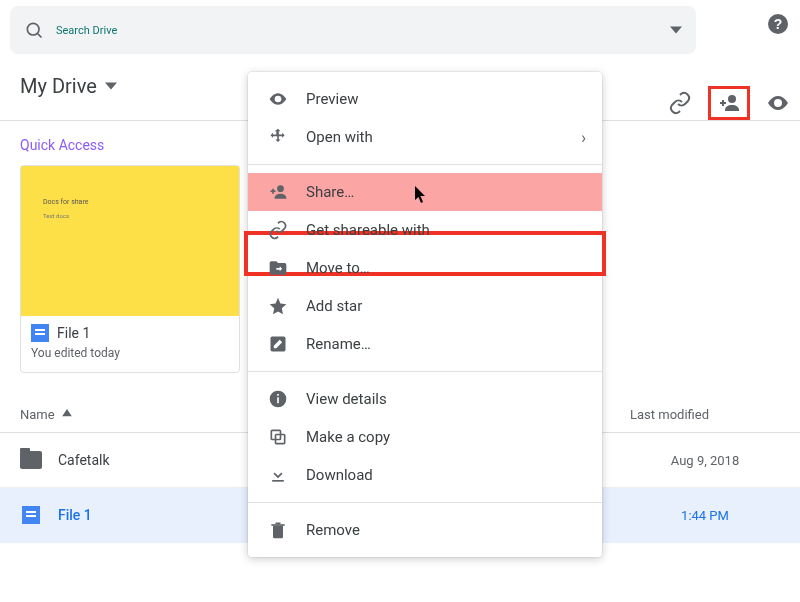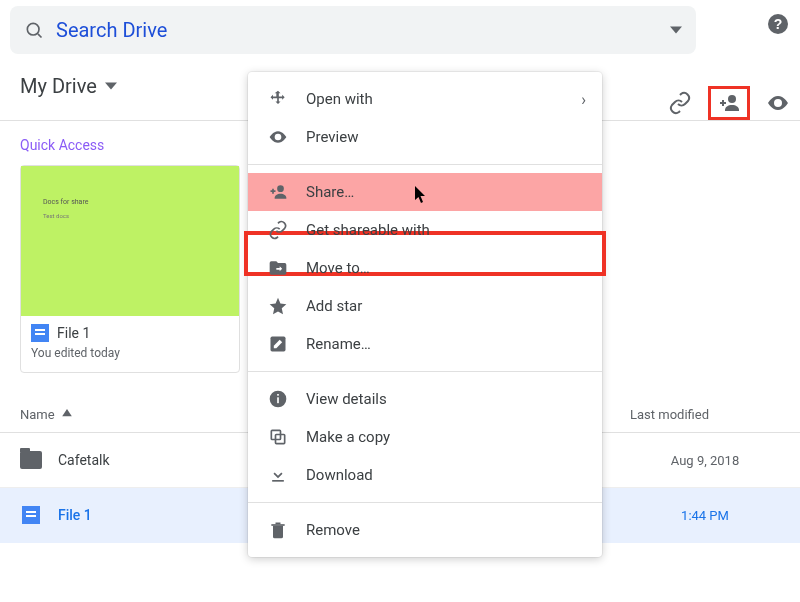--- a/index.html
+++ b/index.html
@@ -22,22 +22,22 @@
     background: #f1f3f4;
     border-radius: 8px;
     display: flex;
     align-items: center;
     padding: 0 14px;
     width: 686px;
   }
   .search-bar .sicon { color: #5f6368; }
   .search-bar .placeholder {
     margin-left: 12px;
-    color: #1d4ed8;
-    font-size: 20px;
+    color: #0f766e;
+    font-size: 11px;
     flex: 1;
   }
   .search-bar .drop { color: #5f6368; }
 
   .top-icons {
     position: absolute;
     right: 10px;
     top: 12px;
     display: flex;
     align-items: center;
@@ -91,21 +91,21 @@
   
   .qa-card {
     margin: 0 0 0 20px;
     width: 220px;
     border: 1px solid #e0e0e0;
     border-radius: 4px;
     background: #fff;
   }
   .qa-thumb {
     height: 150px;
-    background: #bef264;
+    background: #fde047;
     padding: 32px 22px;
   }
   .qa-thumb .tiny1 { font-size: 7px; color: #555; }
   .qa-thumb .tiny2 { font-size: 6px; color: #777; margin-top: 6px; }
   .qa-meta {
     display: flex;
     align-items: center;
     gap: 8px;
     padding: 8px 10px 2px 10px;
   }
@@ -300,34 +300,34 @@
   <span class="owner" style="position:absolute; left:540px;">me</span>
   <span class="mod">1:44 PM</span>
 </div>
 
 <div class="ctx">
   <div class="red-outline"></div>
 
   <div class="item">
     <span class="cicon">
         <svg width="20" height="20" viewBox="0 0 24 24" fill="#5f6368">
+          <path d="M12 5C6 5 2 12 2 12s4 7 10 7 10-7 10-7-4-7-10-7zm0 11a4 4 0 1 1 0-8 4 4 0 0 1 0 8z"></path>
+          <circle cx="12" cy="12" r="2" fill="#fff"></circle>
+        </svg>
+      </span>
+    <span>Preview</span>
+  </div>
+  <div class="item">
+    <span class="cicon">
+        <svg width="20" height="20" viewBox="0 0 24 24" fill="#5f6368">
           <path d="M12 2l3 3h-2v4h4V7l3 3-3 3v-2h-4v4h2l-3 3-3-3h2v-4H6v2l-3-3 3-3v2h4V5H8z"></path>
         </svg>
       </span>
     <span>Open with</span>
     <span class="chev">›</span>
-  </div>
-  <div class="item">
-    <span class="cicon">
-        <svg width="20" height="20" viewBox="0 0 24 24" fill="#5f6368">
-          <path d="M12 5C6 5 2 12 2 12s4 7 10 7 10-7 10-7-4-7-10-7zm0 11a4 4 0 1 1 0-8 4 4 0 0 1 0 8z"></path>
-          <circle cx="12" cy="12" r="2" fill="#fff"></circle>
-        </svg>
-      </span>
-    <span>Preview</span>
   </div>
   <hr>
   <div class="item hover">
     <span class="cicon">
         <svg width="20" height="20" viewBox="0 0 24 24" fill="#5f6368">
           <circle cx="15" cy="8" r="4"></circle>
           <path d="M15 14c-4 0-7 2-7 5v1h14v-1c0-3-3-5-7-5z"></path>
           <path d="M5 8h2v2h2v2H7v2H5v-2H3v-2h2z"></path>
         </svg>
       </span>

